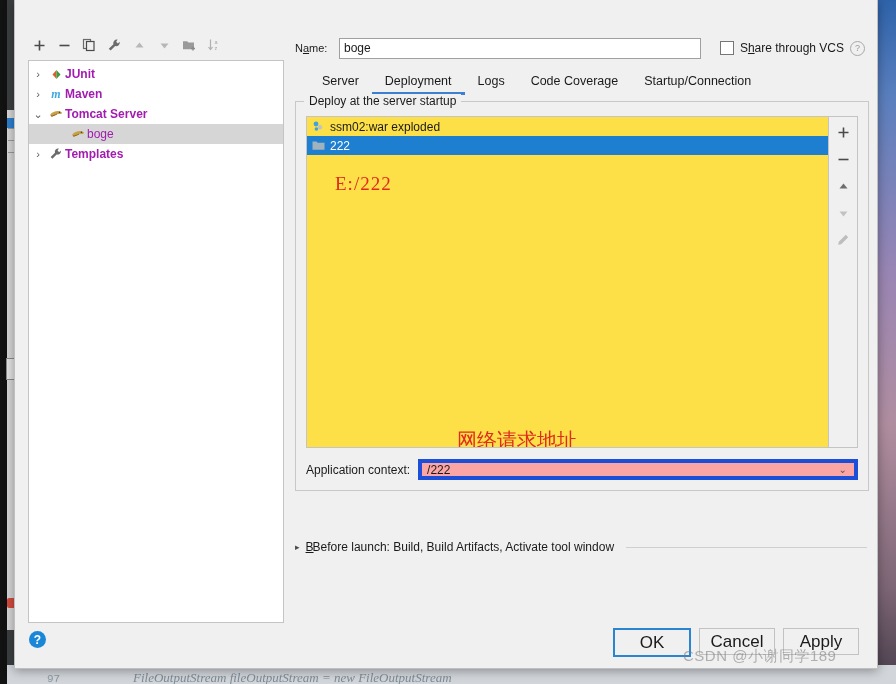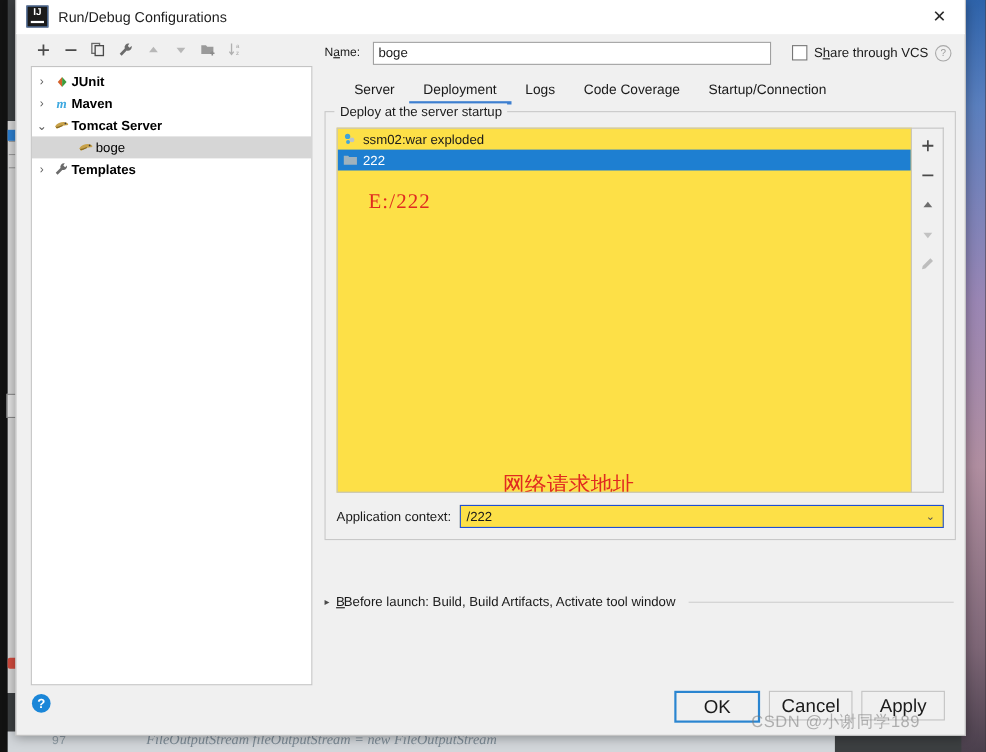--- a/index.html
+++ b/index.html
@@ -38,29 +38,29 @@
     position:absolute; left:7px; top:118px; width:12px; height:10px; background:#2c7fd0;
   }
   .ide-left-sq {
     position:absolute; left:6px; top:358px; width:16px; height:20px;
     border:1px solid #8a8a8a; background:#e3e3e3;
   }
   .ide-left-red {
     position:absolute; left:7px; top:598px; width:10px; height:10px; background:#d24b3e; border-radius:2px;
   }
   .ide-bottom-code {
-    position: absolute; left: 7px; bottom: 0; width: 752px; height: 19px;
+    position: absolute; left: 7px; bottom: 0; width: 889px; height: 19px;
     background: #d2d6da;
     overflow: hidden;
     white-space: nowrap;
     font-family: "Liberation Serif", serif;
     font-style: italic;
     font-size: 13px;
     color: #7d8b96;
-    line-height: 14px;
+    line-height: 25px;
   }
   .ide-bottom-code .gutter {
     display:inline-block; width: 86px; padding-left: 40px; color:#8d9aa3;
     font-style: normal; font-family:"Liberation Mono", monospace; font-size:11px;
   }
   .ide-right-edge {
     position:absolute; right:0; top:0; width:22px; height:684px;
     background: linear-gradient(180deg,#2e63aa 0%, #5a7fbe 14%, #9a86b4 40%, #b08ea0 62%, #7d6676 86%, #4a3f4c 100%);
   }
 
@@ -114,21 +114,21 @@
     position: absolute; left: 6px; right: 0; top: 28px; bottom: 0;
     background:#fff; border: 1px solid #c4c4c4;
     padding-top: 3px;
   }
   .tnode { height: 20px; display:flex; align-items:center; font-size: 12px; }
   .tnode.sel { background: #d6d6d6; }
   .tnode .arrow {
     width: 18px; text-align:center; color:#606060; font-size: 11px; flex:none;
   }
   .tnode .ticon { width: 18px; flex:none; display:flex; align-items:center; justify-content:center; }
-  .tnode .tlabel { font-weight: bold; color:#000000;text-align:right; }
+  .tnode .tlabel { font-weight: bold; color:#a21caf;text-align:right; }
   .tnode .tlabel.plain { font-weight: normal; }
   .t-indent { width: 22px; flex:none; }
 
   
   .right-pane { position:absolute; left: 280px; right: 8px; top: 30px; bottom: 45px; }
 
   .name-row { display:flex; align-items:center; height: 26px; margin-top: 5px; }
   .name-label { width: 44px; font-size: 11px; }
   .name-label u { text-decoration: underline; }
   .name-input {
@@ -186,21 +186,21 @@
   .side-tools {
     width: 28px; border:1px solid #c4c4c4; border-left:none; background:#f0f0f0;
     display:flex; flex-direction:column; align-items:center; padding-top: 4px; gap: 5px;
   }
   .st { width: 22px; height: 22px; display:flex; align-items:center; justify-content:center; color:#4a4a4a; font-size:14px; }
   .st.dim { color:#bdbdbd; }
 
   .ctx-row { display:flex; align-items:center; margin-top: 11px; }
   .ctx-label { font-size: 12px; margin-right: 8px; }
   .ctx-combo {
-    flex: 1; height: 21px; border: 1px solid #1d4ed8; background:#fde047;
+    flex: 1; height: 21px; border: 4px solid #1d4ed8; background:#fca5a5;
     display:flex; align-items:center; position:relative; box-sizing:border-box;
   }
   .ctx-combo .ctx-val { padding-left: 5px; font-size: 12px; }
   .ctx-combo .ctx-arrow { position:absolute; right: 7px; color:#555; font-size: 10px; }
 
   .before-launch {
     position:absolute; left: 280px; right: 10px; top: 540px;
     display:flex; align-items:center; gap: 6px;
   }
   .bl-arrow { color:#4a4a4a; font-size: 9px; }
@@ -242,28 +242,20 @@
     <div class="tick" style="top:42px"></div>
   </div>
   <div class="ide-left-badge"></div>
   <div class="ide-left-sq"></div>
   <div class="ide-left-red"></div>
   <div class="ide-right-edge"></div>
   <div class="ide-bottom-code"><span class="gutter">97</span><span>FileOutputStream fileOutputStream = new FileOutputStream</span></div>
 
   <div class="dialog">
 
-    <div class="titlebar">
-      <div class="ij-icon">
-        <div class="ij-text">IJ</div>
-          <div class="ij-bar"></div>
-      </div>
-      <div class="title-text">Run/Debug Configurations</div>
-      <div class="close-btn">✕</div>
-    </div>
 
     <div class="left-pane">
       <div class="tool-row">
         <div class="tb">
           <svg width="13" height="13" viewBox="0 0 13 13">
               <path d="M6.5 1.5v10M1.5 6.5h10" stroke="#4a4a4a" stroke-width="1.6"></path>
             </svg>
         </div>
         <div class="tb">
           <svg width="13" height="13" viewBox="0 0 13 13">

